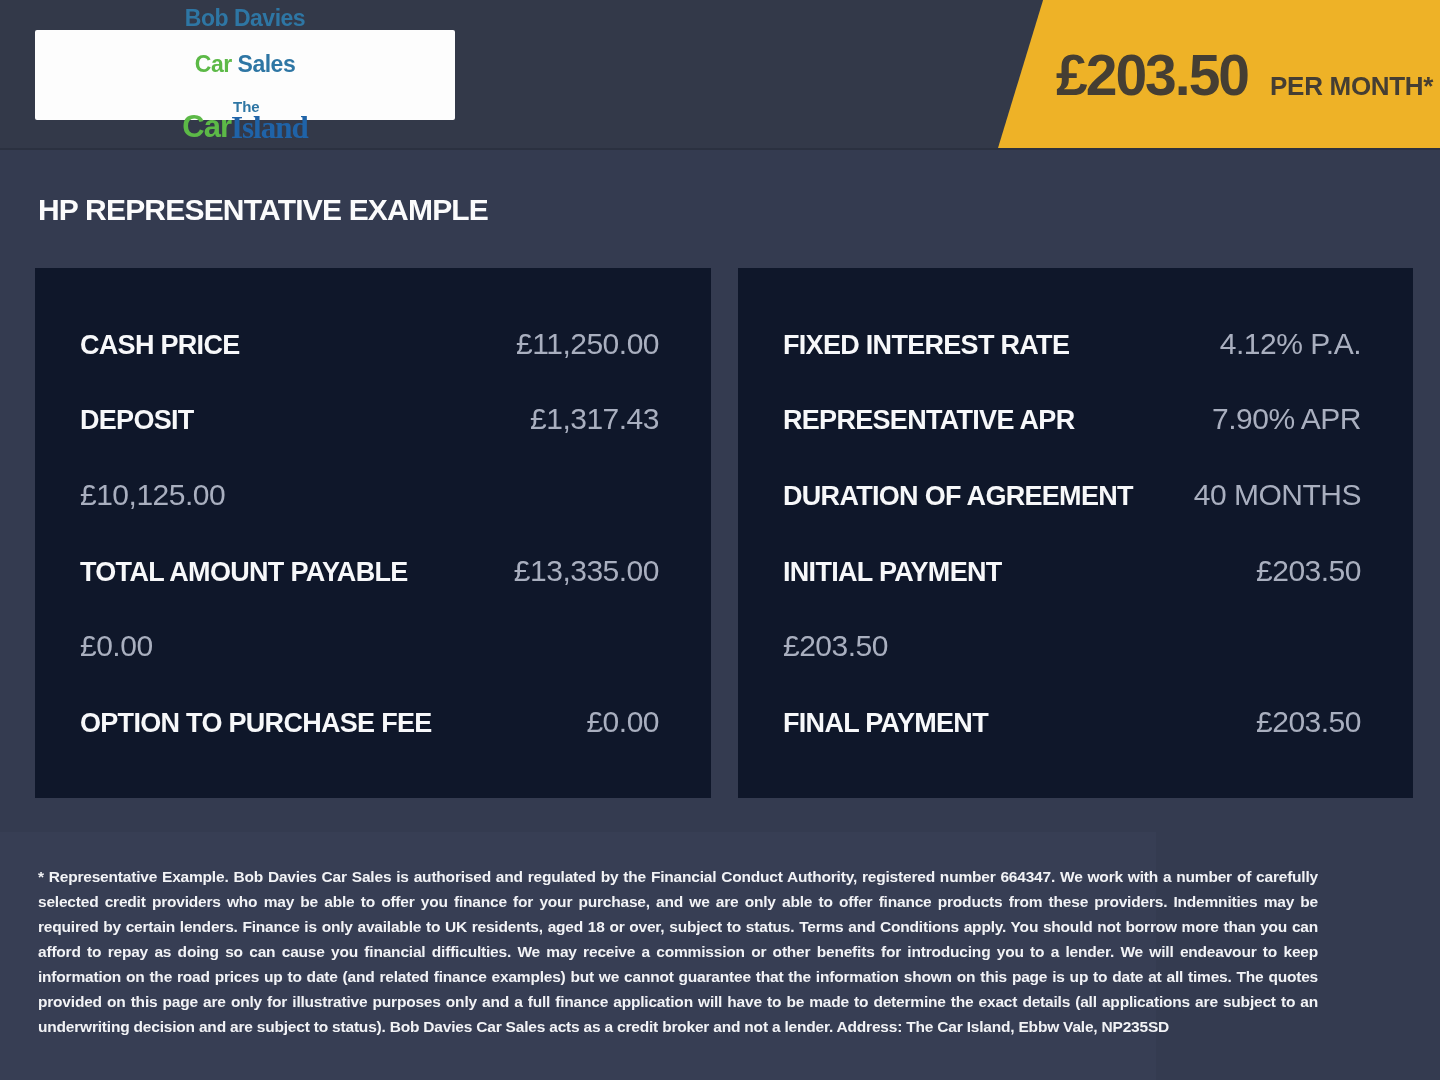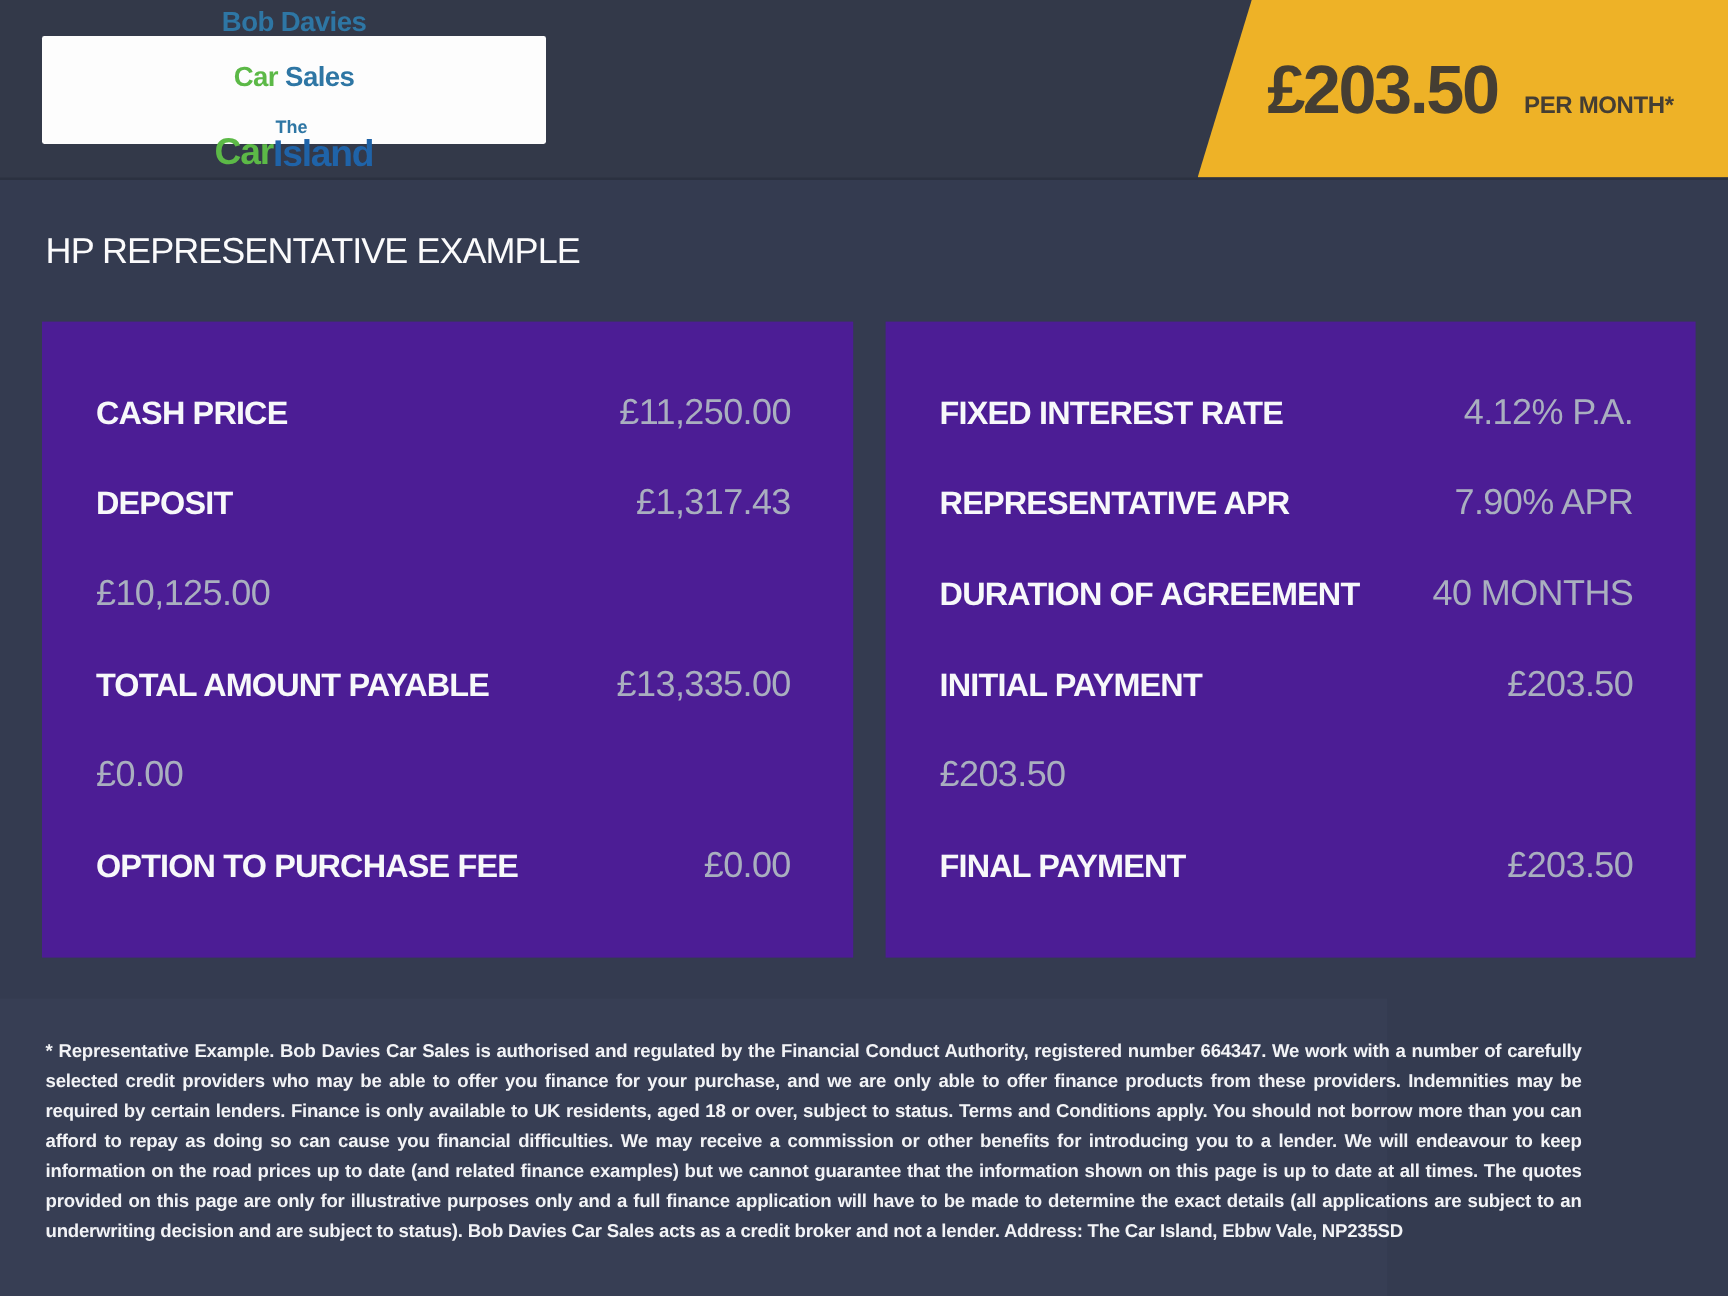--- a/index.html
+++ b/index.html
@@ -47,35 +47,35 @@
   }
   .price-banner-inner {
     display: flex; align-items: baseline;
     margin-left: 58px; margin-top: 2px;
   }
   .price-amount {
     font-size: 57px; font-weight: bold; color: #453e33;
     letter-spacing: -2px;
   }
   .price-suffix {
-    font-size: 20px; font-weight: bold; color: #453e33;
+    font-size: 26px; font-weight: bold; color: #453e33;
     margin-left: 22px; letter-spacing: -0.3px;
   }
 
   
   .page-title {
     position: absolute; left: 38px; top: 193px;
-    font-size: 30px; font-weight: normal; color: #fbfbfc;
+    font-size: 30px; font-weight: bold; color: #fbfbfc;
     letter-spacing: -0.8px;
   }
 
   
   .panel {
     position: absolute; top: 268px; height: 530px;
-    background: #4c1d95;
+    background: #0f172a;
     display: flex; flex-direction: column;
     justify-content: space-around;
     padding: 38px 0;
     box-sizing: border-box;
   }
   .panel-left  { left: 35px;  width: 676px; }
   .panel-right { left: 738px; width: 675px; }
 
   .finance-row {
     display: flex; justify-content: space-between; align-items: baseline;
@@ -111,21 +111,21 @@
 
 <div class="logo-box">
   <div class="logo-line1" style="color:#2e76a4;">Bob Davies</div>
   <div class="logo-line2">
     <span style="color:#5cb947;">Car</span><span style="color:#2e76a4;"> Sales</span>
   </div>
   <div class="logo-bottom">
     <span class="logo-car-big" style="color:#5cb947;">Car</span>
     <span class="logo-island-stack">
       <span class="logo-the" style="color:#2e76a4;">The</span>
-      <span class="logo-island" style="color:#1f63a8;">Island</span>
+      <span class="logo-island" style="color:#1f63a8;font-family:Liberation Serif, serif;">Island</span>
     </span>
   </div>
 </div>
 
 <div class="price-banner">
   <div class="price-banner-inner">
     <span class="price-amount">£203.50</span>
     <span class="price-suffix">PER MONTH*</span>
   </div>
 </div>

